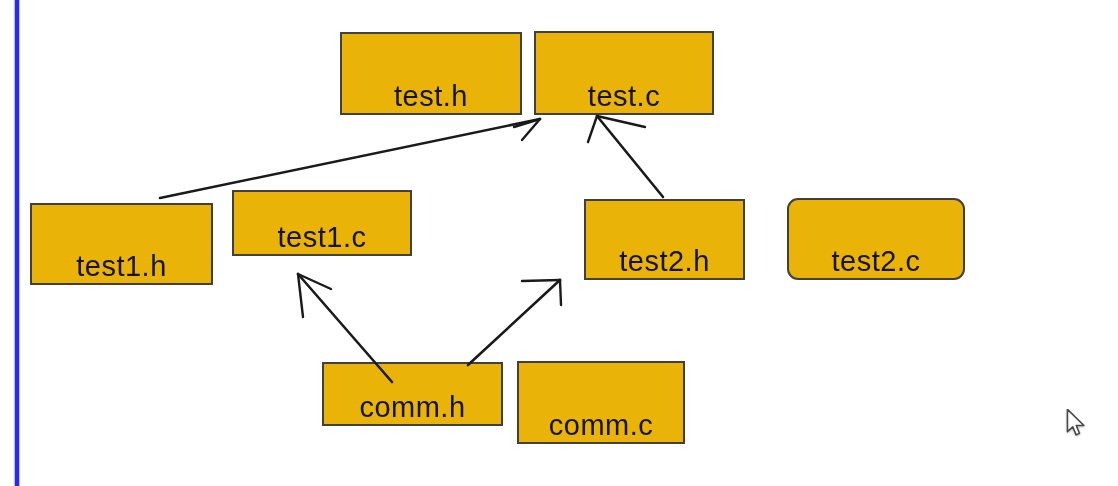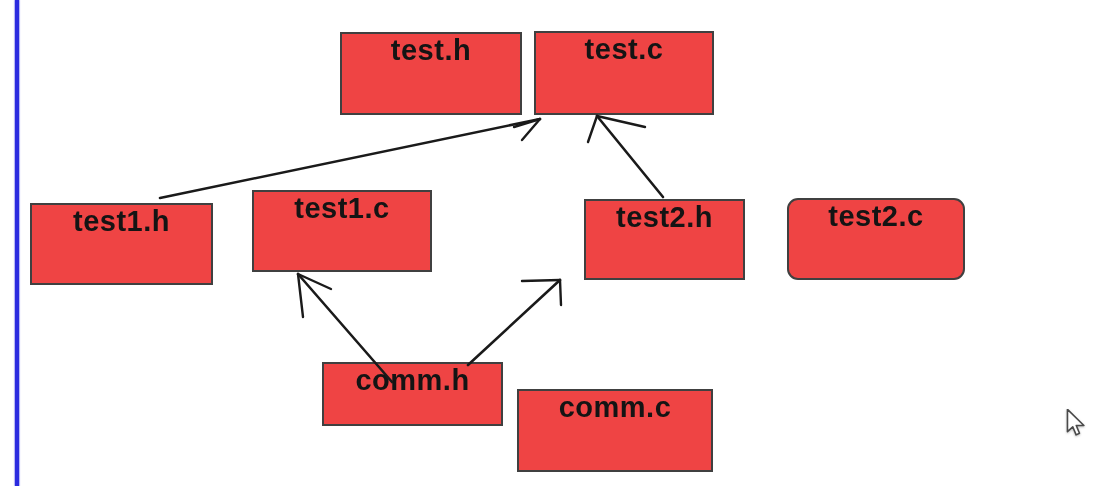--- a/index.html
+++ b/index.html
@@ -12,22 +12,22 @@
   }
   .left-line{
     position:absolute;top:0;height:100%;
     background:var(--accent,#2b2bdf);
     box-shadow:1px 0 1px rgba(80,80,230,.45), -1px 0 1px rgba(80,80,230,.45);
   }
   .node{
     position:absolute;
     box-sizing:border-box;
     border:2px solid var(--box-border,#404040);
-    background:#ef4444;
-    display:flex;align-items:flex-start;justify-content:center;font-weight:bold;
+    background:#eab308;
+    display:flex;align-items:flex-end;justify-content:center;
   }
   .node span{
     font-size:29px;
     color:var(--label,#141414);
     letter-spacing:.5px;
   }
   #edges{
     position:absolute;left:0;top:0;
     pointer-events:none;
   }
@@ -59,33 +59,33 @@
   <div id="nodes">
       <div class="node" style="left: 340px; top: 32px; width: 182px; height: 83px;">
         <span>test.h</span>
       </div>
       <div class="node" style="left: 534px; top: 31px; width: 180px; height: 84px;">
         <span>test.c</span>
       </div>
       <div class="node" style="left: 30px; top: 203px; width: 183px; height: 82px;">
         <span>test1.h</span>
       </div>
-      <div class="node" style="left: 252px; top: 190px; width: 180px; height: 82px;">
+      <div class="node" style="left: 232px; top: 190px; width: 180px; height: 66px;">
         <span>test1.c</span>
       </div>
       <div class="node" style="left: 584px; top: 199px; width: 161px; height: 81px;">
         <span>test2.h</span>
       </div>
       <div class="node" style="left: 787px; top: 198px; width: 178px; height: 82px; border-radius: 11px;">
         <span>test2.c</span>
       </div>
       <div class="node" style="left: 322px; top: 362px; width: 181px; height: 64px;">
         <span>comm.h</span>
       </div>
-      <div class="node" style="left: 517px; top: 361px; width: 196px; height: 83px; margin-top: 28px;">
+      <div class="node" style="left: 517px; top: 361px; width: 168px; height: 83px;">
         <span>comm.c</span>
       </div>
     </div>
 
   <svg id="edges" width="1118" height="486" viewBox="0 0 1118 486">
       <g>
         <line x1="160" y1="198" x2="540" y2="119" stroke="#1a1a1a" stroke-width="2.6" stroke-linecap="round"></line>
         <line x1="540" y1="119" x2="514" y2="127" stroke="#1a1a1a" stroke-width="2.4" stroke-linecap="round"></line>
         <line x1="540" y1="119" x2="522" y2="140" stroke="#1a1a1a" stroke-width="2.4" stroke-linecap="round"></line>
       </g>

